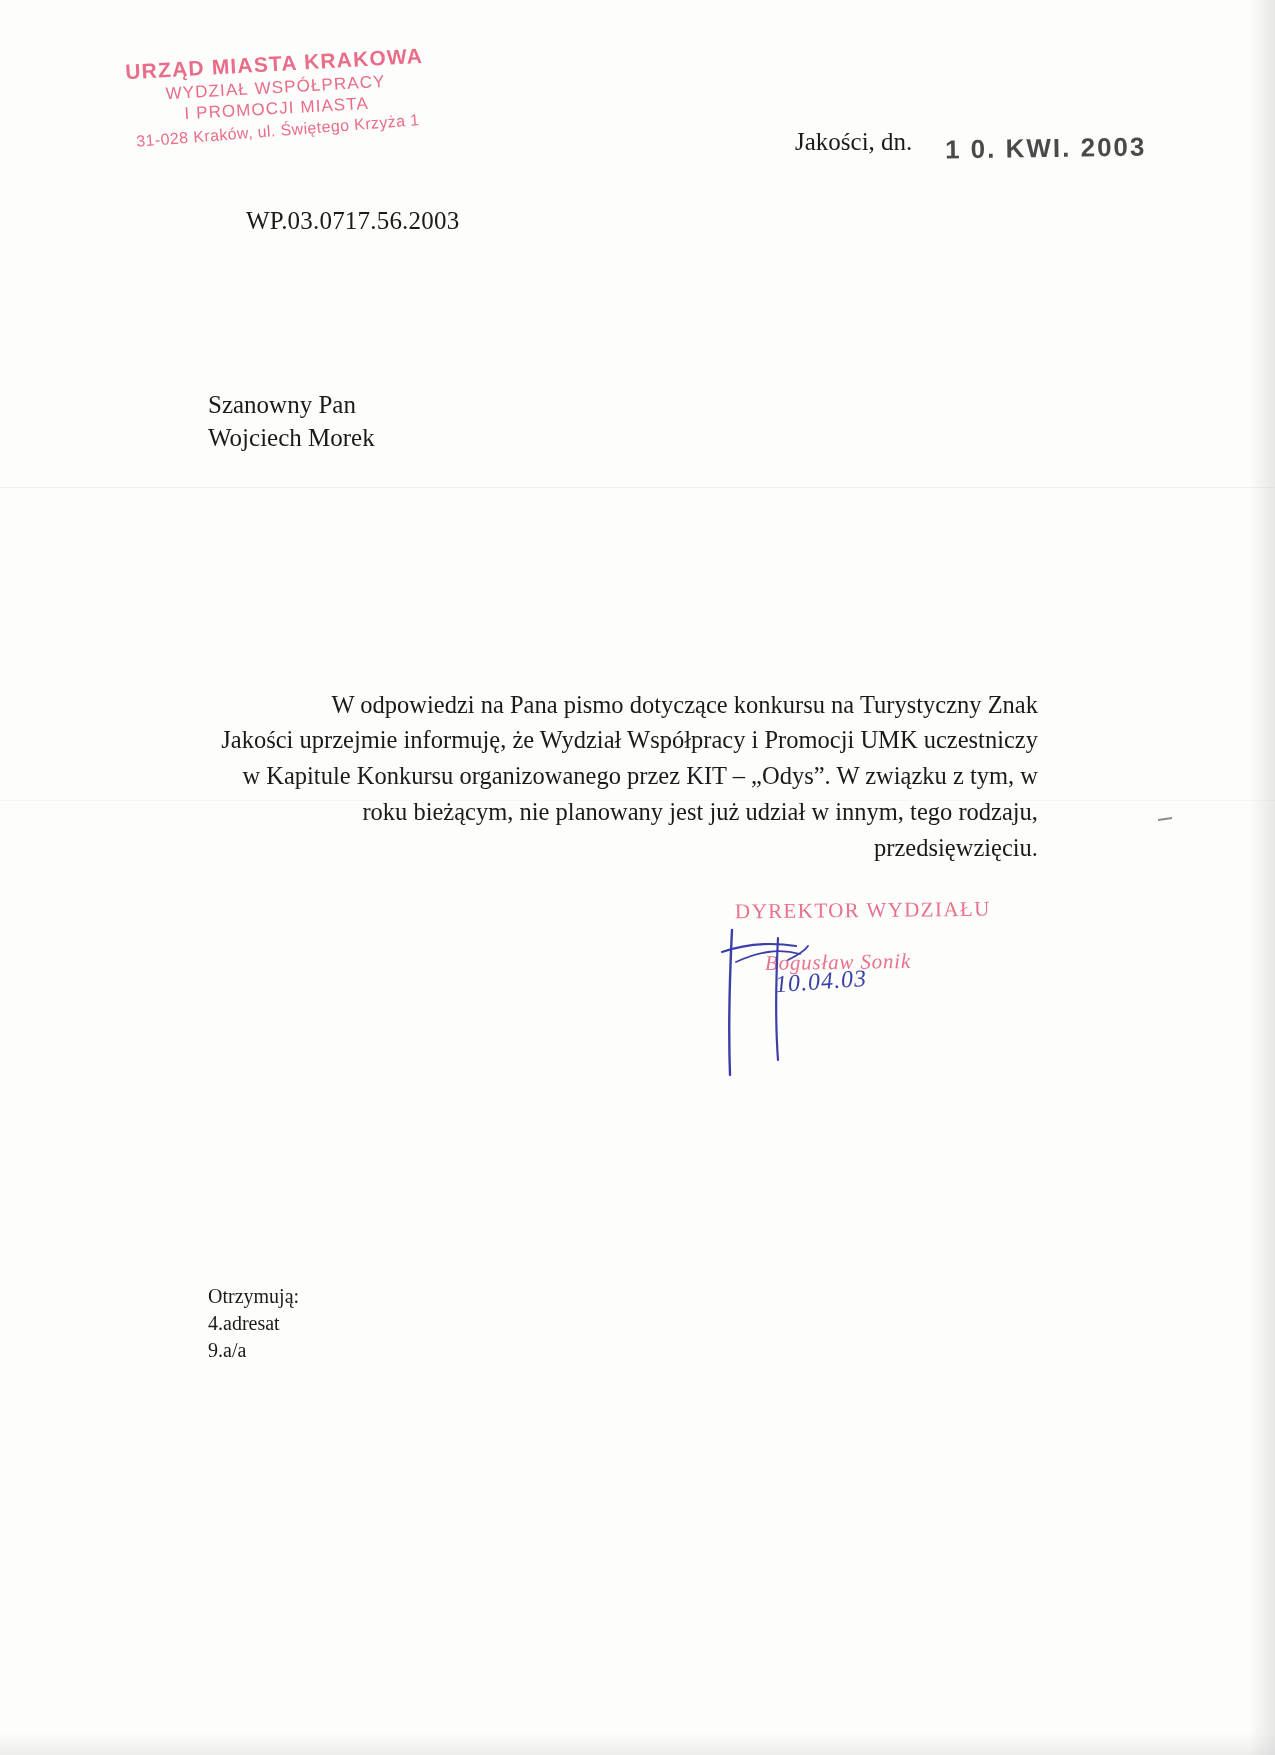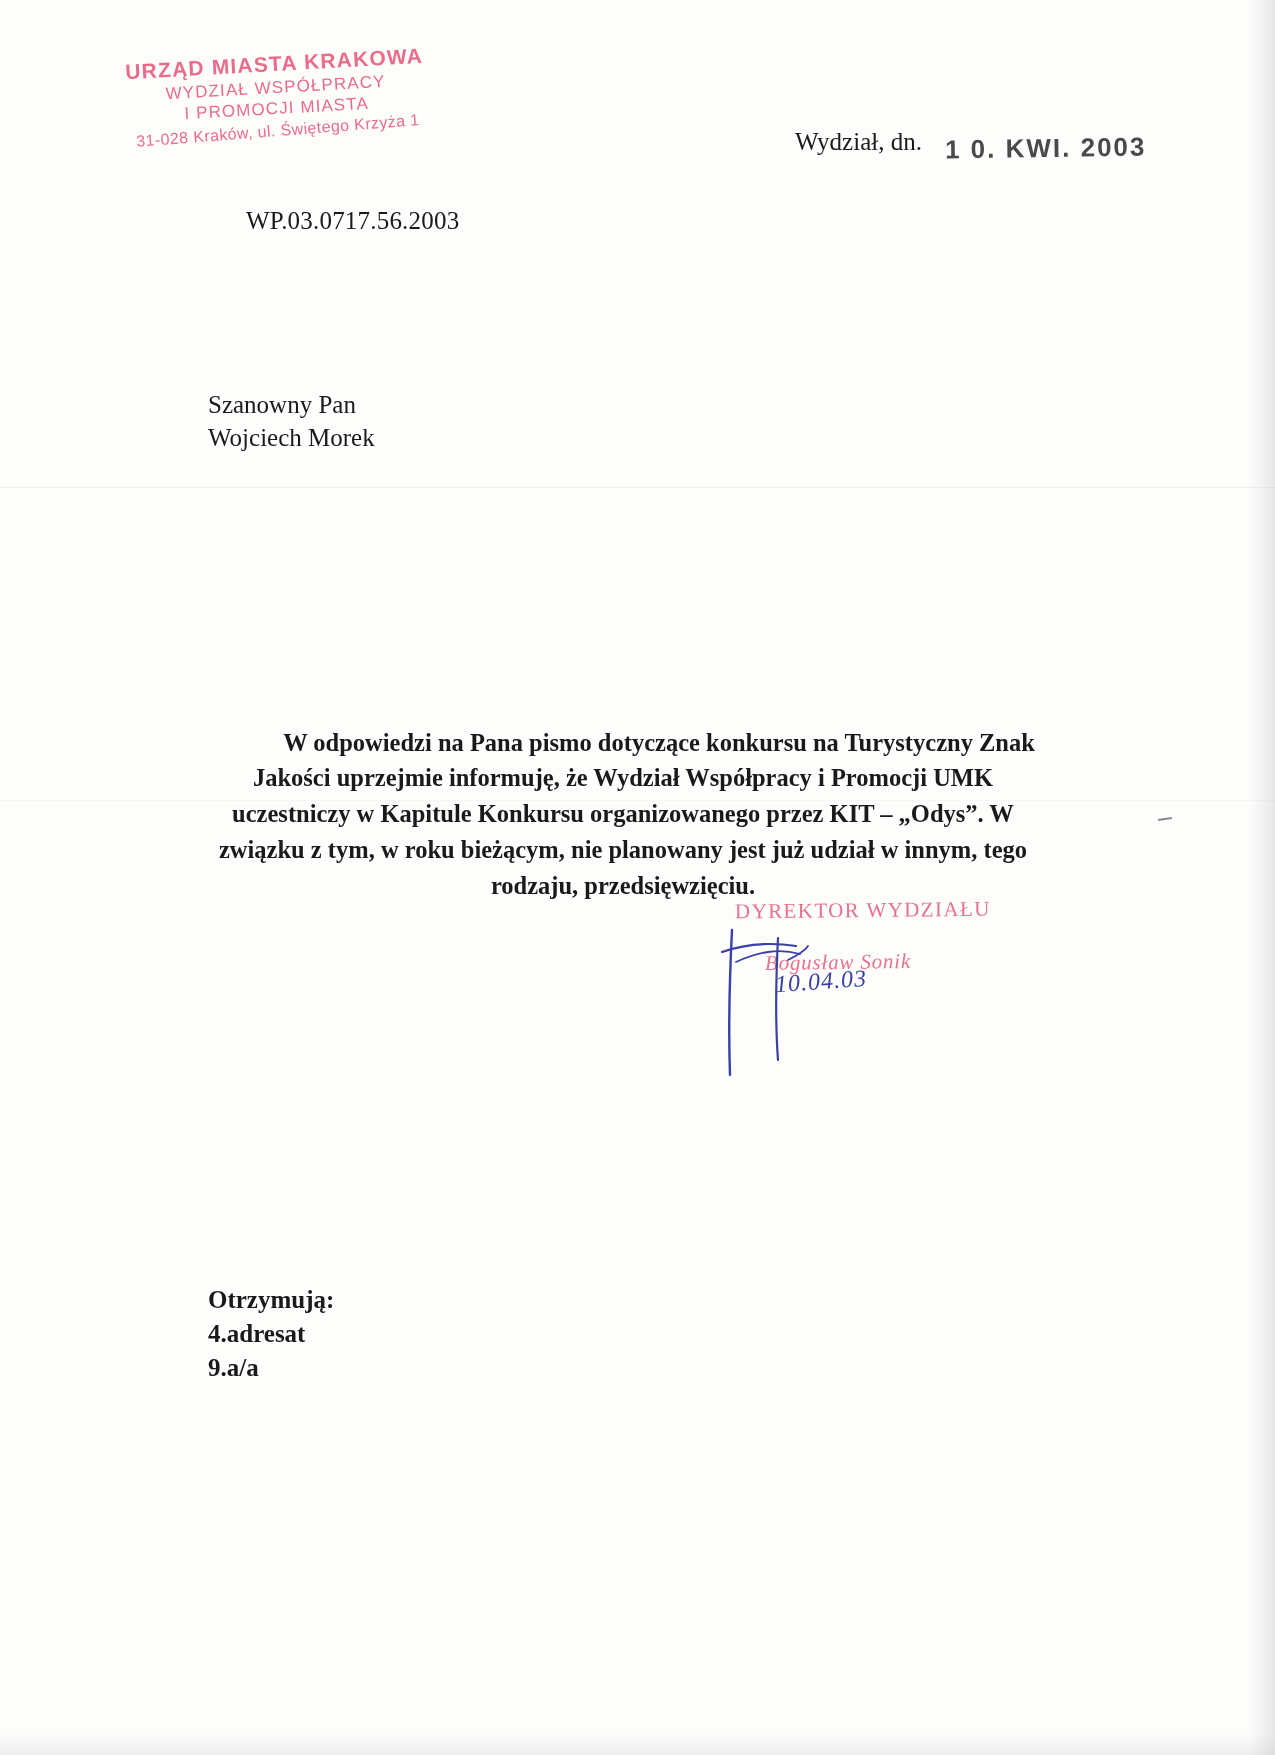--- a/index.html
+++ b/index.html
@@ -126,27 +126,26 @@
     left: 208px;
     top: 388px;
     font-size: 25px;
     line-height: 1.32;
   }
 
   
   .body-text {
     position: absolute;
     left: 208px;
-    top: 700px;
+    top: 662px;
     width: 830px;
     font-size: 24.5px;
     line-height: 1.46;
-    text-align: center;
+    text-align: right;
     text-indent: 72px;
-    font-weight: bold;
   }
 
   
   .sig-title {
     position: absolute;
     left: 735px;
     top: 898px;
     font-family: "Liberation Serif", serif;
     font-size: 21px;
     letter-spacing: 1.4px;
@@ -182,23 +181,22 @@
     color: #3b3fa8;
     transform: rotate(-4deg);
     letter-spacing: 1px;
   }
 
   
   .recipients {
     position: absolute;
     left: 208px;
     top: 1283px;
-    font-size: 25px;
+    font-size: 20px;
     line-height: 1.36;
-    font-weight: bold;
   }
 
   .mark-right {
     position: absolute;
     left: 1158px;
     top: 818px;
     width: 14px;
     height: 2px;
     background: #8a8a8a;
     transform: rotate(-8deg);
@@ -215,21 +213,21 @@
   <div class="scan-edge-right"></div>
   <div class="scan-edge-bottom"></div>
 
   <div class="stamp">
     <div class="l1">URZĄD MIASTA KRAKOWA</div>
     <div class="l2">WYDZIAŁ WSPÓŁPRACY</div>
     <div class="l3">I PROMOCJI MIASTA</div>
     <div class="l4">31-028 Kraków, ul. Świętego Krzyża 1</div>
   </div>
 
-  <div class="city-date">Wydział, dn.</div>
+  <div class="city-date">Jakości, dn.</div>
   <div class="date-stamp">1 0. KWI. 2003</div>
 
   <div class="refno">WP.03.0717.56.2003</div>
 
   <div class="addressee">
     <div>Szanowny Pan</div>
     <div>Wojciech Morek</div>
   </div>
 
   <p class="body-text">W odpowiedzi na Pana pismo dotyczące konkursu na Turystyczny Znak Jakości uprzejmie informuję, że Wydział Współpracy i Promocji UMK uczestniczy w Kapitule Konkursu organizowanego przez KIT – „Odys”. W związku z tym, w roku bieżącym, nie planowany jest już udział w innym, tego rodzaju, przedsięwzięciu.</p>

